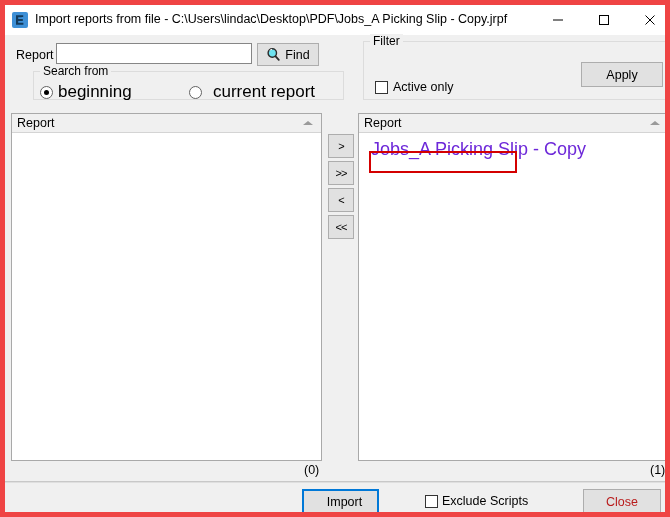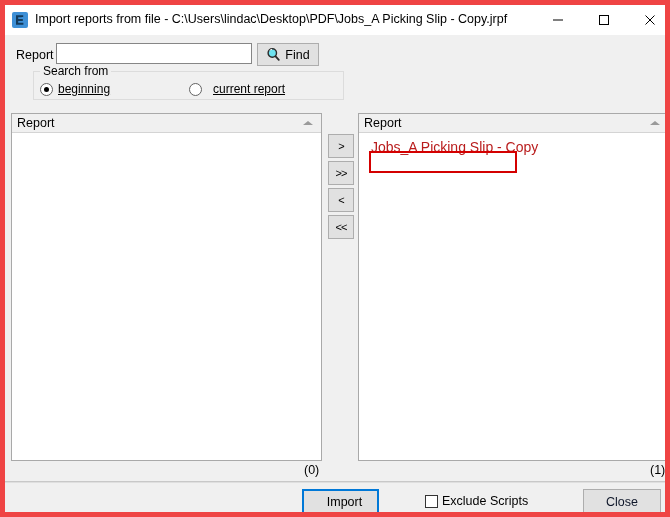--- a/index.html
+++ b/index.html
@@ -113,23 +113,22 @@
 
   
   .gb-searchfrom {
     left: 14px; top: 66px; width: 311px; height: 29px; margin-left: 14px;
   }
   .radio-row {
     position: absolute;
     display: flex;
     align-items: center;
     gap: 5px;
-    font-size: 12px;
-    white-space: nowrap;
-    text-decoration: underline;
+    font-size: 17px;
+    white-space: nowrap;
   }
   .radio-beginning { left: 6px; top: 10px; }
   .radio-current { left: 155px; top: 10px; gap: 11px; }
   .radio {
     width: 13px; height: 13px;
     border-radius: 50%;
     border: 1px solid #636363;
     background: #ffffff;
     box-sizing: border-box;
     position: relative;
@@ -212,22 +211,22 @@
   }
   .list-body {
     position: relative;
     height: calc(100% - 19px);
     background: #ffffff;
     overflow: hidden;
   }
   .list-item {
     position: absolute;
     left: 12px; top: 6px;
-    font-size: 14px;
-    color: #b91c1c;
+    font-size: 18px;
+    color: #6d28d9;
     white-space: nowrap;
   }
   .highlight-box {
     position: absolute;
     left: 10px; top: 18px;
     width: 148px; height: 22px;
     border: 2px solid #d40000;
     box-sizing: border-box;
     pointer-events: none;
   }
@@ -297,21 +296,21 @@
     position: absolute;
     left: 578px; top: 484px;
     width: 78px; height: 25px;
     box-sizing: border-box;
     border: 1px solid #adadad;
     background: #e1e1e1;
     display: flex;
     align-items: center;
     justify-content: center;
     font-size: 12.5px;
-    color: #0f172a;
+    color: #b91c1c;
   }
 </style>
 </head>
 <body>
 
 <div class="window">
 
   <div class="titlebar">
     <div class="title-icon">
       <svg width="16" height="16" viewBox="0 0 16 16">
@@ -357,20 +356,30 @@
     <div class="radio-row radio-beginning">
       <span class="radio checked"></span>
       <span>beginning</span>
     </div>
     <div class="radio-row radio-current">
       <span class="radio"></span>
       <span>current report</span>
     </div>
   </div>
 
+  <div class="groupbox gb-filter">
+    <div class="gb-title">Filter</div>
+    <div class="chk-activeonly">
+      <span class="checkbox"></span>
+      <span>Active only</span>
+    </div>
+    <div class="btn-apply">
+      <span>Apply</span>
+    </div>
+  </div>
 
   <div class="list-panel list-left">
     <div class="list-header">
       <span class="hdr-text">Report</span>
       <span class="sort-arrow"></span>
     </div>
     <div class="list-body"></div>
   </div>
   <div class="count-label count-left">(0)</div>
 

